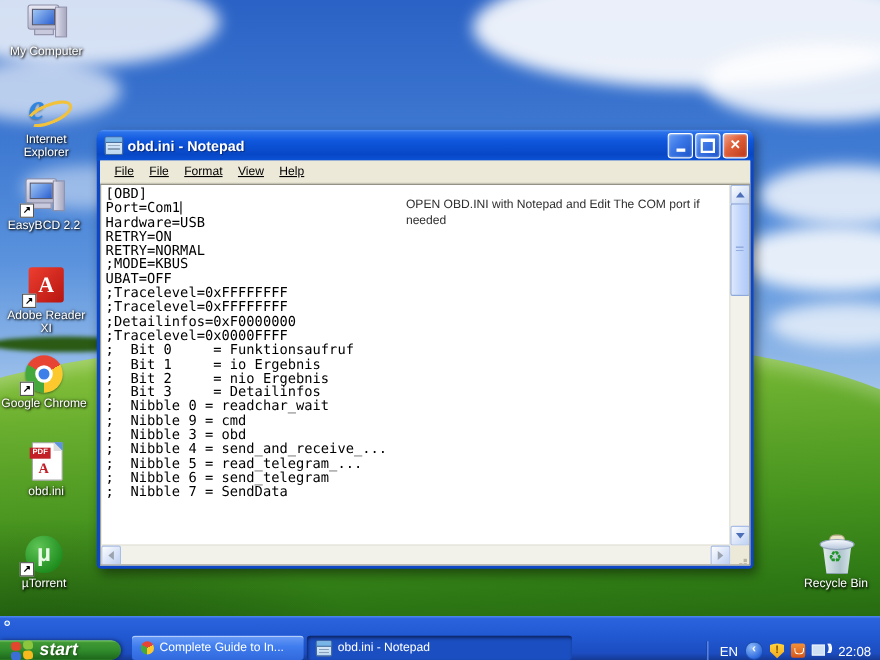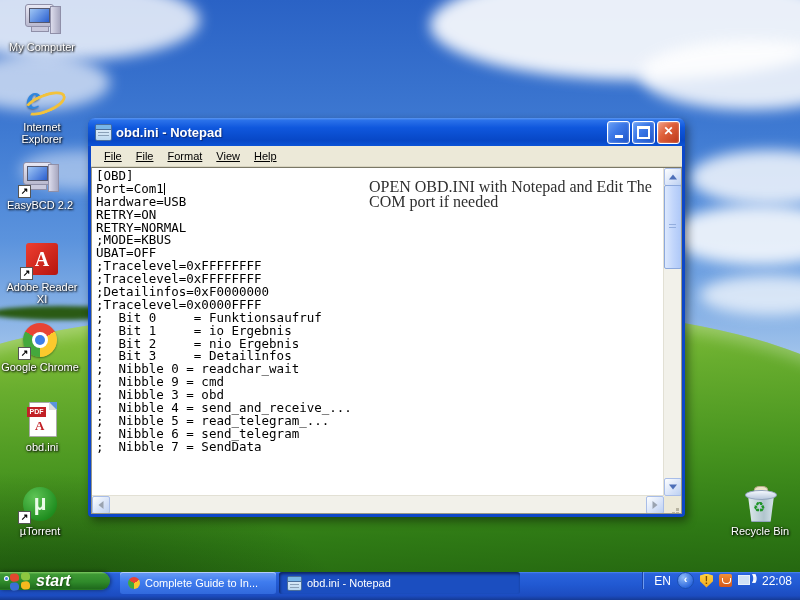--- a/index.html
+++ b/index.html
@@ -89,44 +89,44 @@
   .winbtn .glyph-min{display:block;width:8px;height:3px;background:#fff;margin:13px auto 0;}
   .winbtn .glyph-max{display:block;width:9px;height:8px;border:2px solid #fff;border-top-width:3px;margin:4px auto 0;}
   .winbody{position:absolute;left:3px;right:3px;top:28px;bottom:3px;background:#ece9d8;display:flex;flex-direction:column;}
   .menubar{height:20px;display:flex;align-items:center;background:#ece9d8;border-bottom:1px solid #d8d4c0;padding-left:6px;}
   .menu-item{font-size:11px;color:#000;padding:2px 7px;text-decoration:underline;}
   .editwrap{position:relative;flex:1;background:#fff;border:1px solid #9a9886;border-top-color:#7a7866;overflow:hidden;}
   .textpane{position:absolute;left:0;top:0;right:17px;bottom:17px;overflow:hidden;padding:2px 0 0 4px;
     font-family:"DejaVu Sans Mono","Liberation Mono",monospace;font-size:12.5px;color:#000;}
   .tl{white-space:pre;height:12.9px;line-height:12.9px;}
   .cursor{display:inline-block;width:1px;height:12px;background:#000;vertical-align:-2px;}
-  .annotation{position:absolute;left:277px;top:11px;width:300px;font-size:16px;line-height:15px;color:#2f2f2f;
-    font-family:Liberation Serif, serif;}
+  .annotation{position:absolute;left:277px;top:11px;width:300px;font-size:11px;line-height:15px;color:#2f2f2f;
+    font-family:Liberation Sans, sans-serif;}
 
   
   .vscroll{position:absolute;right:0;top:0;bottom:17px;width:17px;background:#f2f1ea;border-left:1px solid #e2e0d4;}
   .hscroll{position:absolute;left:0;right:17px;bottom:0;height:17px;background:#f2f1ea;border-top:1px solid #e2e0d4;display:flex;justify-content:space-between;}
   .sbtn{width:16px;height:16px;background:linear-gradient(135deg,#fdfefe,#d6e2f8 60%,#bcd0f2);border:1px solid #a8bde8;border-radius:2px;position:relative;}
   .sbtn .tri{position:absolute;left:50%;top:50%;transform:translate(-50%,-50%);width:0;height:0;}
   .tri.up{border-left:4px solid transparent;border-right:4px solid transparent;border-bottom:5px solid #4d6fb8;}
   .tri.down{border-left:4px solid transparent;border-right:4px solid transparent;border-top:5px solid #4d6fb8;}
   .tri.left{border-top:4px solid transparent;border-bottom:4px solid transparent;border-right:5px solid #9aa3b0;}
   .tri.right{border-top:4px solid transparent;border-bottom:4px solid transparent;border-left:5px solid #9aa3b0;}
   .vscroll .sbtn.bottom{position:absolute;bottom:0;}
   .vthumb{position:absolute;left:0px;top:17px;width:16px;height:82px;border:1px solid #8ca8dc;border-radius:2px;
     background:linear-gradient(90deg,#dce8fd,#c2d6fb 50%,#aec8f8);}
   .vthumb::after{content:"";position:absolute;left:4px;top:38px;width:7px;height:6px;
     background:repeating-linear-gradient(180deg,#93aede 0 1px,transparent 1px 3px);}
   .corner{position:absolute;right:0;bottom:0;width:17px;height:17px;background:#ece9d8;}
   .corner::after{content:"";position:absolute;right:2px;bottom:2px;width:3px;height:3px;background:#b8b4a0;
     box-shadow:-4px 4px 0 #b8b4a0,0 4px 0 #b8b4a0,-8px 8px 0 #b8b4a0,-4px 8px 0 #b8b4a0,0 8px 0 #b8b4a0;}
 
   
-  .taskbar{position:absolute;left:0;right:0;bottom:0;height:28px;
-    background:linear-gradient(180deg,#4f8af0 0%,#2a63dd 6%,#2159d2 45%,#1c4cc0 85%,#153a95 100%);display:flex;align-items:flex-start;}
+  .taskbar{position:absolute;left:0;right:0;bottom:0;height:40px;
+    background:linear-gradient(180deg,#4f8af0 0%,#2a63dd 6%,#2159d2 45%,#1c4cc0 85%,#153a95 100%);display:flex;align-items:flex-end;}
   .startbtn{width:100px;border-radius:0 14px 14px 0;display:flex;align-items:center;padding-left:10px;gap:6px;
     background:linear-gradient(180deg,#7ecb62 0%,#3f9a35 12%,#2f8a2a 55%,#1f6b1d 92%,#2a7d26 100%);
     box-shadow:1px 0 4px rgba(0,0,0,.5);}
   .start-label{color:#fff;font-size:16px;font-weight:bold;font-style:italic;text-shadow:1px 1px 2px #1a4a12;}
   .winflag{width:20px;height:17px;display:grid;grid-template-columns:1fr 1fr;grid-template-rows:1fr 1fr;gap:1.5px;transform:skewY(-6deg);}
   .winflag i{border-radius:2px 4px 2px 4px;display:block;}
   .winflag .f1{background:#e2472e;} .winflag .f2{background:#8cc63f;}
   .winflag .f3{background:#3b6fd4;} .winflag .f4{background:#f6b91e;}
   .taskbtns{display:flex;align-items:center;gap:3px;margin-left:10px;flex:1;}
   .taskbtn{height:22px;border-radius:3px;display:flex;align-items:center;gap:5px;padding:0 8px;color:#fff;font-size:11px;

